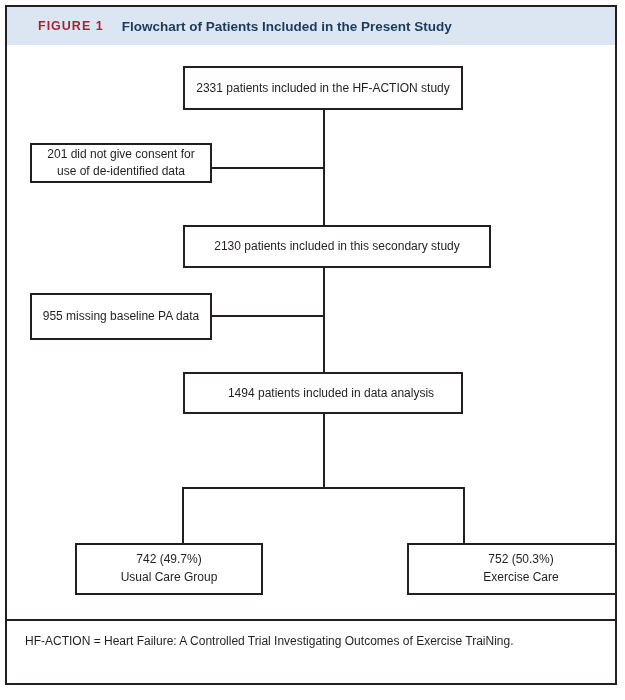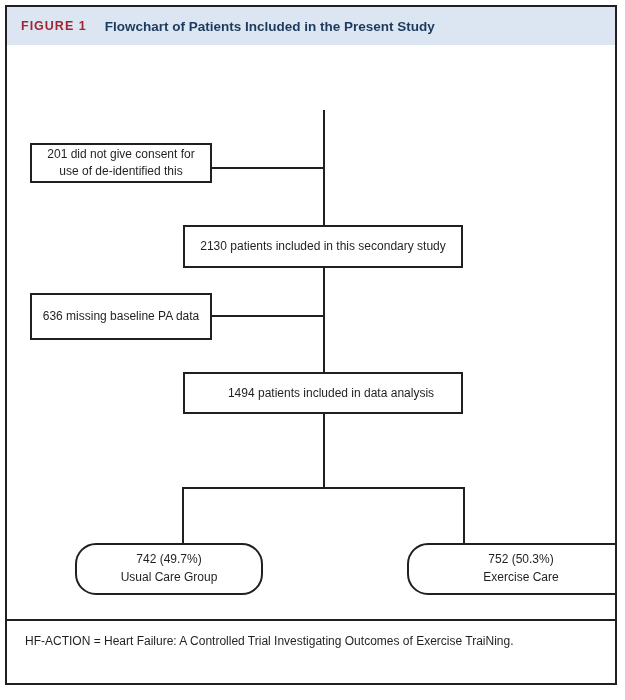--- a/index.html
+++ b/index.html
@@ -29,21 +29,21 @@
     width: 612px;
     height: 680px;
     border: 2px solid var(--line);
     background: #ffffff;
   }
   .figure-header {
     height: 38px;
     background: var(--header-bg);
     display: flex;
     align-items: center;
-    padding-left: 14px;
+    padding-left: 31px;
   }
   .figure-label {
     color: var(--figure-label);
     font-weight: bold;
     font-size: 12.5px;
     letter-spacing: 1px;
     white-space: nowrap;
   }
   .figure-title {
     color: var(--title-text);
@@ -68,21 +68,20 @@
     line-height: 1.4;
     display: flex;
     flex-direction: column;
     align-items: center;
     justify-content: center;
     text-align: center;
   }
   .flow-node.split {
     justify-content: space-between;
     padding: 6px 4px 7px 4px;
-    border-radius: 21px;
   }
   .line-v, .line-h {
     position: absolute;
     background: var(--line);
   }
   .line-v { width: 2px; }
   .line-h { height: 2px; }
   .footnote {
     height: 62px;
     border-top: 2px solid var(--line);
@@ -107,32 +106,35 @@
 
       <div class="line-v" style="left:316px; top:65px;  height:115px;"></div>
       <div class="line-h" style="left:205px; top:122px; width:113px;"></div>
       <div class="line-v" style="left:316px; top:223px; height:104px;"></div>
       <div class="line-h" style="left:205px; top:270px; width:113px;"></div>
       <div class="line-v" style="left:316px; top:369px; height:75px;"></div>
       <div class="line-h" style="left:175px; top:442px; width:283px;"></div>
       <div class="line-v" style="left:175px; top:444px; height:54px;"></div>
       <div class="line-v" style="left:456px; top:444px; height:54px;"></div>
 
+      <div class="flow-node" style="left:176px; top:21px; width:280px; height:44px;">
+        <div>2331 patients included in the HF-ACTION study</div>
+      </div>
 
       <div class="flow-node" style="left:23px; top:98px; width:182px; height:40px;">
         <div>201 did not give consent for</div>
-        <div>use of de-identified this</div>
+        <div>use of de-identified data</div>
       </div>
 
-      <div class="flow-node" style="left:176px; top:180px; width:280px; height:43px;">
+      <div class="flow-node" style="left:176px; top:180px; width:308px; height:43px;">
         <div>2130 patients included in this secondary study</div>
       </div>
 
       <div class="flow-node" style="left:23px; top:248px; width:182px; height:47px;">
-        <div>636 missing baseline PA data</div>
+        <div>955 missing baseline PA data</div>
       </div>
 
       <div class="flow-node" style="left:176px; top:327px; width:280px; height:42px;padding-left:16px;">
         <div>1494 patients included in data analysis</div>
       </div>
 
       <div class="flow-node split" style="left:68px; top:498px; width:188px; height:52px;">
         <div>742 (49.7%)</div>
         <div>Usual Care Group</div>
       </div>

